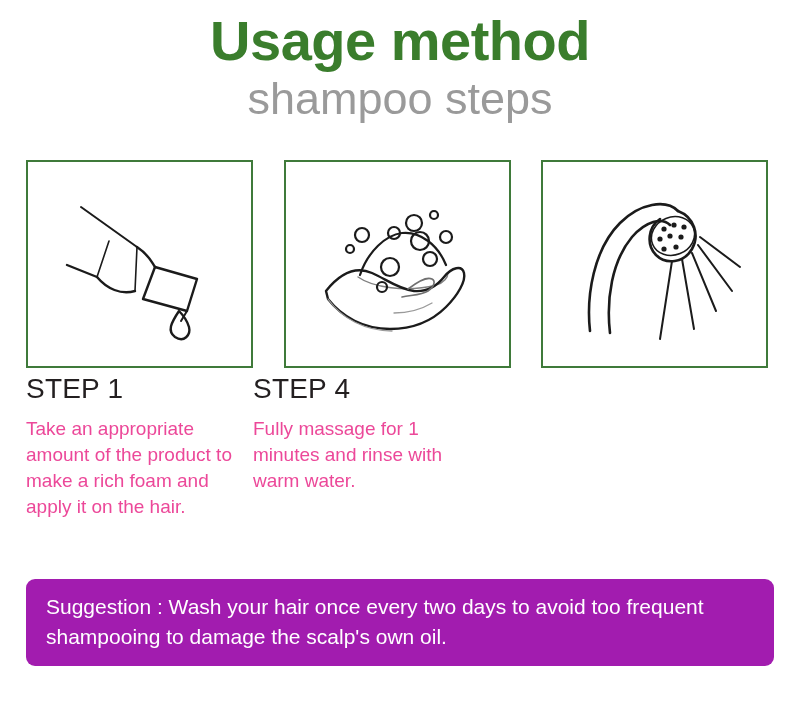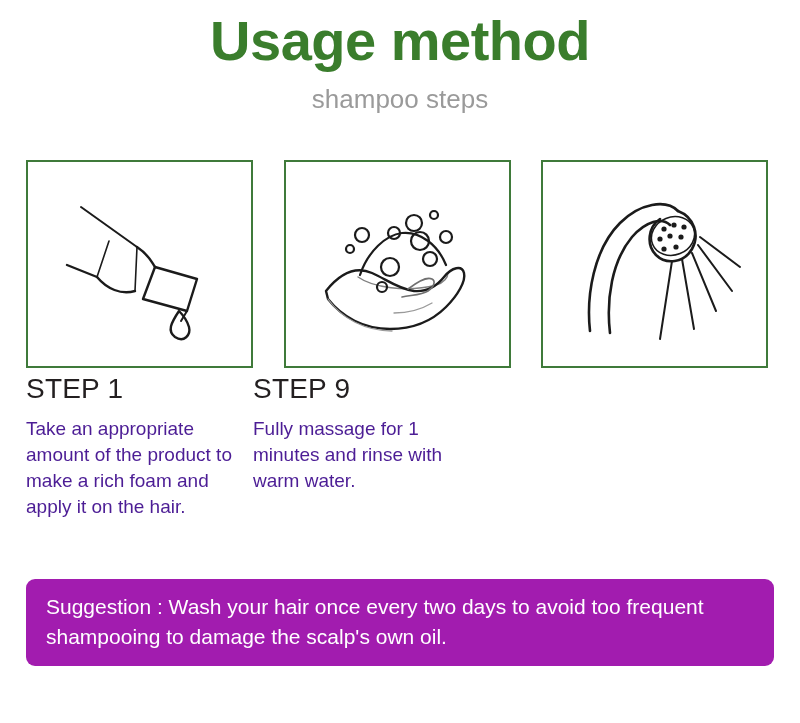--- a/index.html
+++ b/index.html
@@ -36,21 +36,21 @@
     padding-top: 8px;
     font-size: 56px;
     line-height: 66px;
     font-weight: bold;
     color: #3a7d2c;
     letter-spacing: -0.5px;
   }
   .sub-title {
     margin: 0;
     padding-top: 4px;
-    font-size: 26px;
+    font-size: 45px;
     line-height: 42px;
     font-weight: normal;
     color: #9a9a9a;
   }
 
   
   .cards-row {
     position: absolute;
     top: 160px;
     left: 26px;
@@ -91,21 +91,21 @@
     line-height: 34px;
     font-weight: normal;
     color: #231f20;
     letter-spacing: 0.2px;
   }
   .step-body {
     margin: 0;
     padding-top: 10px;
     font-size: 19px;
     line-height: 26px;
-    color: #4c1d95;
+    color: #ec4899;
   }
 
   
   .suggestion {
     position: absolute;
     left: 26px;
     top: 579px;
     width: 748px;
     min-height: 79px;
     box-sizing: border-box;
@@ -221,21 +221,21 @@
 
   <div class="steps-row">
 
     <div class="step-block">
       <p class="step-title">STEP 1</p>
       <p class="step-body">Take an appropriate amount of the product to make a rich foam and apply it on the hair.</p>
     </div>
 
 
     <div class="step-block">
-      <p class="step-title">STEP 9</p>
+      <p class="step-title">STEP 4</p>
       <p class="step-body">Fully massage for 1 minutes and rinse with warm water.</p>
     </div>
 
   </div>
 
   <div class="suggestion">
     <p class="suggestion-text">Suggestion : Wash your hair once every two days to avoid too frequent shampooing to damage the scalp's own oil.</p>
   </div>
 
 </div>

